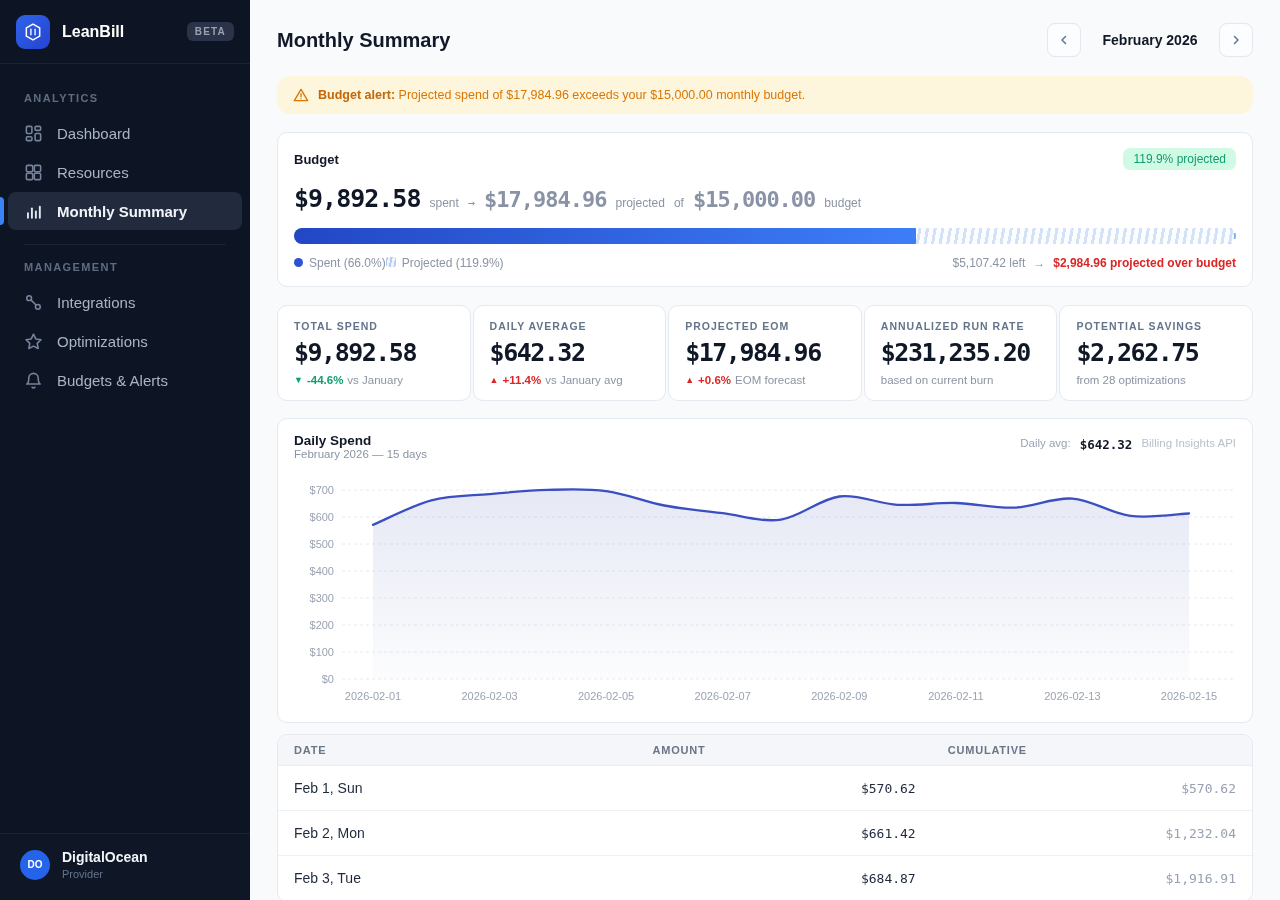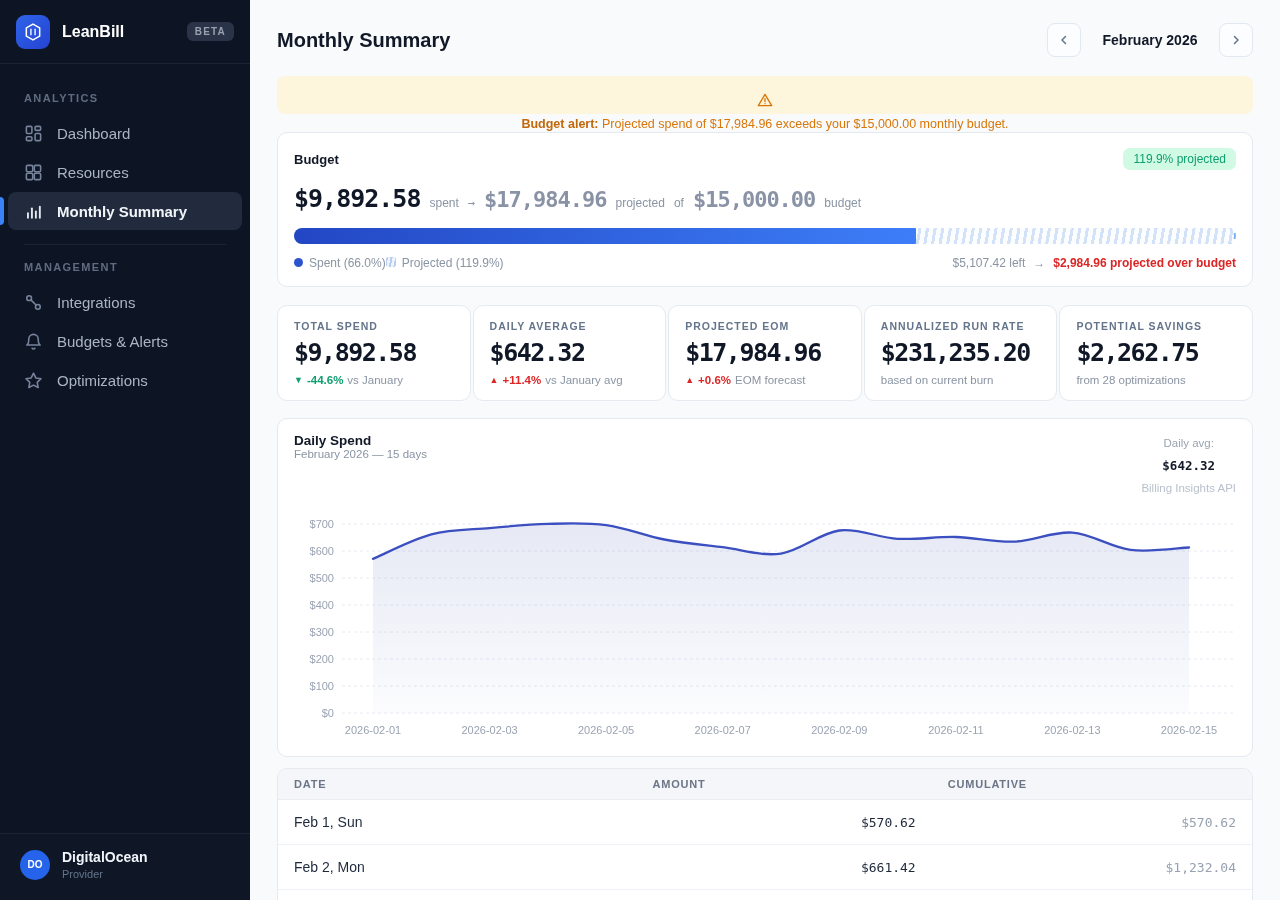--- a/index.html
+++ b/index.html
@@ -29,21 +29,21 @@
   .user-role { color:#64748b; font-size:11px; margin-top:3px; }
 
   
   .main { flex:1; padding:22px 27px 0; overflow:hidden; }
   .page-header { display:flex; align-items:center; margin-bottom:18px; height:36px; }
   .page-title { font-size:20px; font-weight:bold; color:#111827; flex:1; }
   .month-nav { display:flex; align-items:center; gap:14px; }
   .nav-btn { width:34px; height:34px; border-radius:8px; border:1px solid #e2e8f0; background:#fcfdfe; display:flex; align-items:center; justify-content:center; color:#64748b; cursor:pointer; }
   .month-label { font-size:14px; font-weight:bold; color:#111827; min-width:110px; text-align:center; }
 
-  .alert { background:#fdf5dc; border-radius:8px; height:38px; display:flex; align-items:center; gap:9px; padding:16px 16px; margin-bottom:18px; font-size:12.5px; color:#d97706;flex-direction:column; }
+  .alert { background:#fdf5dc; border-radius:13px; height:38px; display:flex; align-items:center; gap:9px; padding:0 16px; margin-bottom:18px; font-size:12.5px; color:#d97706; }
   .alert-label { font-weight:bold; color:#c2680a; }
 
   .card { background:#fff; border:1px solid #e5e9f0; border-radius:10px; }
 
   
   .budget-card { padding:15px 16px 16px; margin-bottom:18px; }
   .budget-head { display:flex; align-items:center; }
   .budget-title { font-size:13px; font-weight:bold; color:#111827; flex:1; }
   .badge-green { background:#d1fae5; color:#0d9f6e; font-size:12px; padding:4px 10px; border-radius:7px; }
   .budget-nums { display:flex; align-items:baseline; gap:9px; margin-top:14px; white-space:nowrap; }
@@ -71,21 +71,21 @@
   .stat-delta:empty, .stat-arrow:empty { display:none; }
   .green .stat-delta, .green .stat-arrow { color:#0d9f6e; }
   .red .stat-delta, .red .stat-arrow { color:#dc2626; }
   .stat-arrow { font-size:9px; }
 
   
   .chart-card { padding:14px 16px 6px; margin-bottom:11px; }
   .chart-head { display:flex; align-items:flex-start; }
   .chart-title { font-size:13.5px; font-weight:bold; color:#111827; }
   .chart-sub { font-size:11.5px; color:#8a94a3; }
-  .chart-meta { margin-left:auto; display:flex; align-items:center; gap:9px; margin-top:4px;flex-direction:column; }
+  .chart-meta { margin-left:auto; display:flex; align-items:flex-start; gap:9px; margin-top:4px; }
   .meta-label { font-size:11.5px; color:#9aa4b2; }
   .meta-value { font-size:12.5px; font-weight:bold; color:#111827; }
   .meta-source { font-size:11.5px; color:#b9c1cc; }
   svg text { font-family:"Liberation Sans", sans-serif; }
 
   
   .table-card { overflow:hidden; }
   .t-row { display:grid; grid-template-columns:37% 29% 34%; align-items:center; padding:0 16px; }
   .t-head { background:#f4f6f9; height:31px; border-bottom:1px solid #e8edf3; font-size:11px; letter-spacing:0.8px; color:#6b7587; font-weight:bold; }
   .t-head .c2 { padding-left:10px; }
@@ -161,35 +161,35 @@
               <circle cx="6.5" cy="6.5" r="3"></circle>
               <circle cx="17.5" cy="17.5" r="3"></circle>
               <path d="M9 9 L15.2 15.2"></path>
             </svg>
         </span>
         <span>Integrations</span>
       </div>
 
       <div class="nav-item">
         <span class="ni-icon">
+          <svg width="19" height="19" viewBox="0 0 24 24" fill="none" stroke="currentColor" stroke-width="2" stroke-linejoin="round">
+              <path d="M12 2.8 L14.9 8.8 L21.5 9.7 L16.7 14.3 L17.9 20.9 L12 17.8 L6.1 20.9 L7.3 14.3 L2.5 9.7 L9.1 8.8 Z"></path>
+            </svg>
+        </span>
+        <span>Optimizations</span>
+      </div>
+
+      <div class="nav-item">
+        <span class="ni-icon">
           <svg width="19" height="19" viewBox="0 0 24 24" fill="none" stroke="currentColor" stroke-width="2" stroke-linecap="round" stroke-linejoin="round">
               <path d="M18 9 a6 6 0 0 0-12 0 c0 6-2.5 7.5-2.5 7.5 h17 S18 15 18 9"></path>
               <path d="M10.3 20.5 a2 2 0 0 0 3.4 0"></path>
             </svg>
         </span>
         <span>Budgets &amp; Alerts</span>
-      </div>
-
-      <div class="nav-item">
-        <span class="ni-icon">
-          <svg width="19" height="19" viewBox="0 0 24 24" fill="none" stroke="currentColor" stroke-width="2" stroke-linejoin="round">
-              <path d="M12 2.8 L14.9 8.8 L21.5 9.7 L16.7 14.3 L17.9 20.9 L12 17.8 L6.1 20.9 L7.3 14.3 L2.5 9.7 L9.1 8.8 Z"></path>
-            </svg>
-        </span>
-        <span>Optimizations</span>
       </div>
     </nav>
 
     <div class="sidebar-user">
       <div class="avatar">DO</div>
       <div>
         <div class="user-name">DigitalOcean</div>
         <div class="user-role">Provider</div>
       </div>
     </div>

